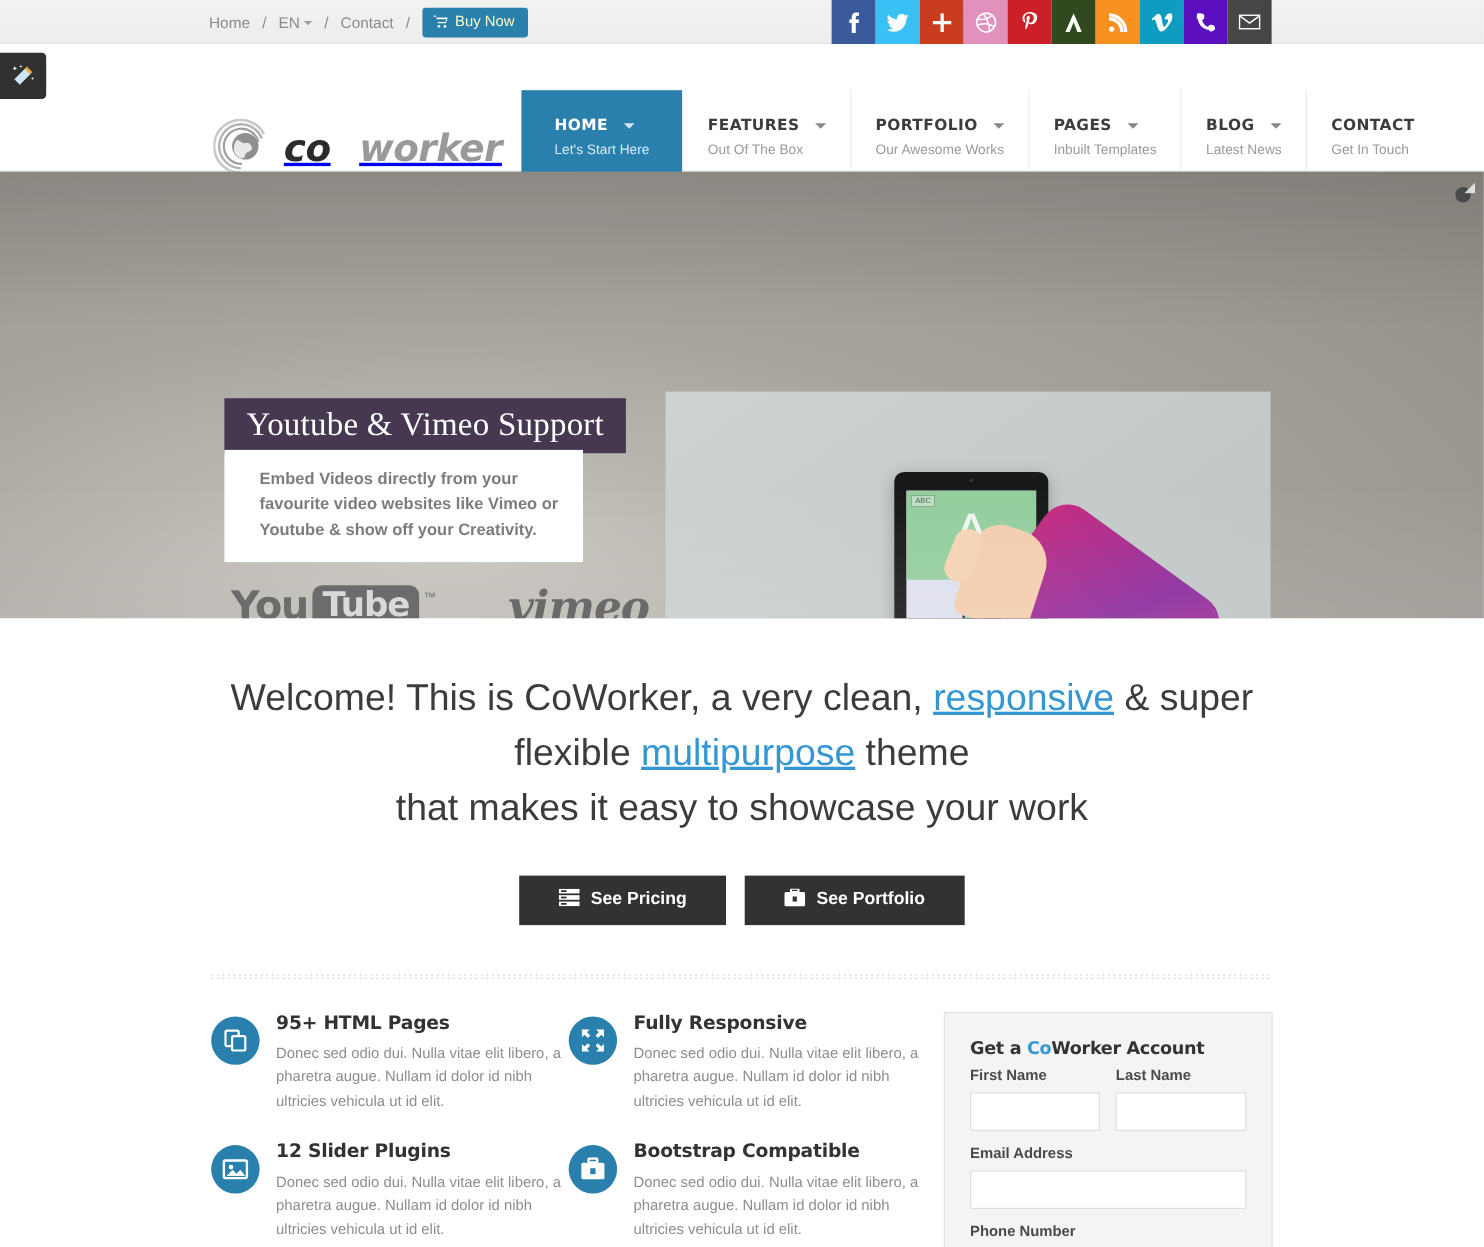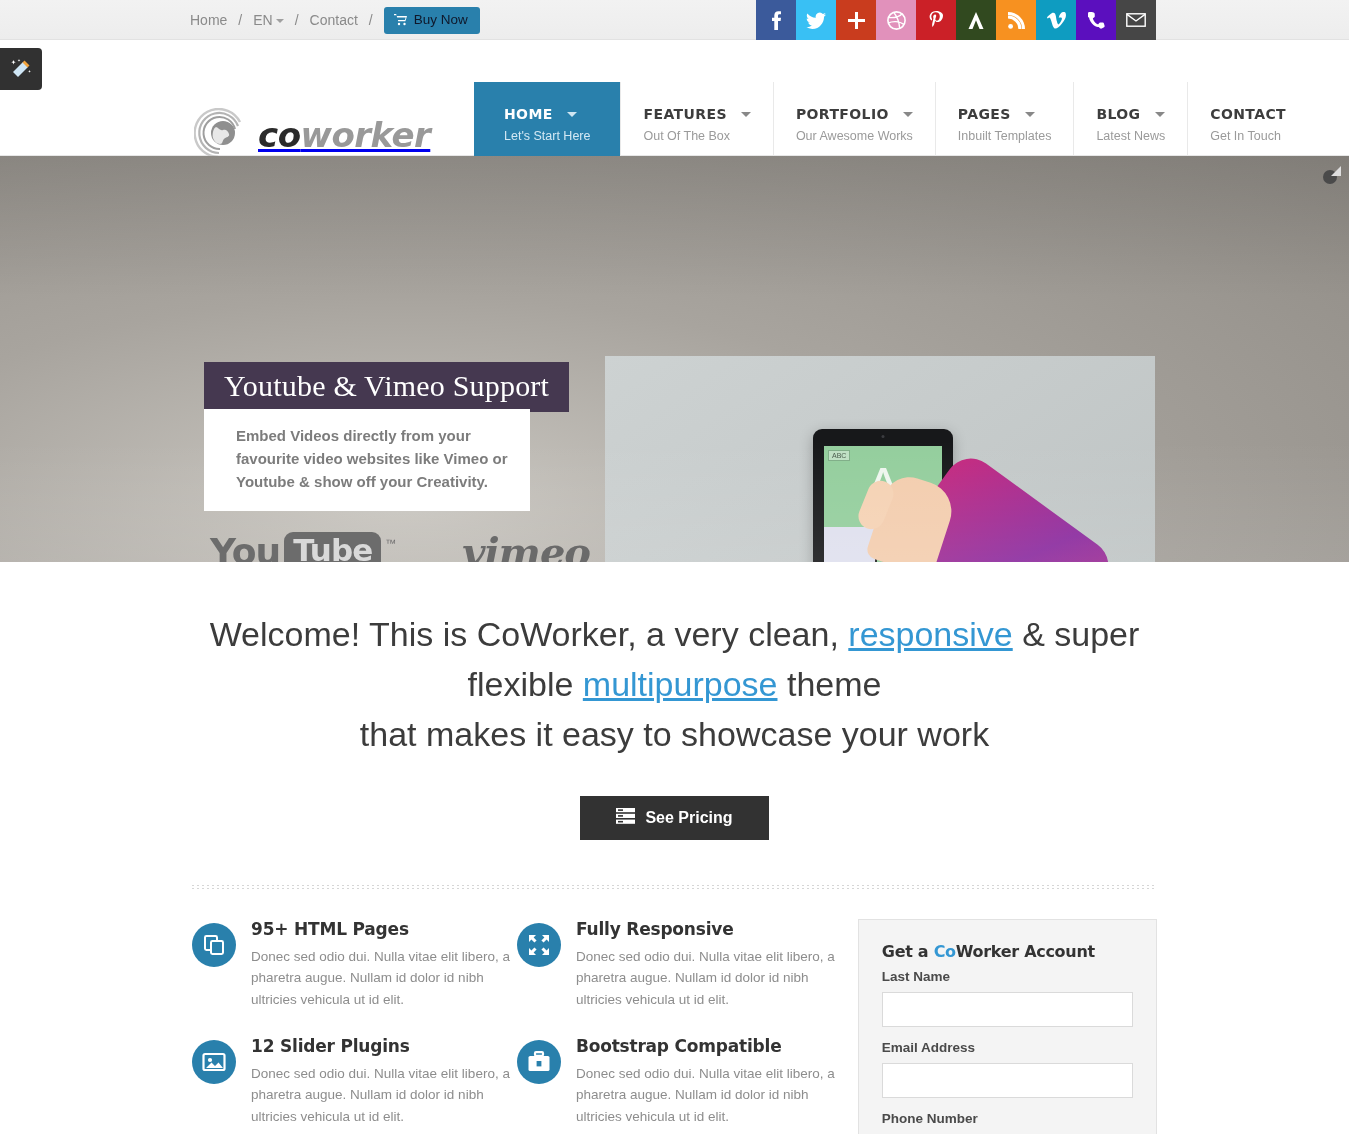--- a/index.html
+++ b/index.html
@@ -26,21 +26,21 @@
     font-family: "Liberation Sans", sans-serif;
   }
   .crumbs .sep { margin: 0 11px; color: #c2c2c2; }
   .crumbs .lang { display: inline-flex; align-items: center; gap: 3px; }
   .caret-sm {
     width: 0; height: 0; border-left: 4px solid transparent;
     border-right: 4px solid transparent; border-top: 4px solid #a0a0a0;
     display: inline-block; margin-top: 2px;
   }
   .buynow {
-    background: #2980ac; color: #0f172a; font-size: 13.5px;
+    background: #2980ac; color: #fef9c3; font-size: 13.5px;
     padding: 6px 12px 6px 10px; border-radius: 3px; border: none;
     display: inline-flex; align-items: center; gap: 6px; cursor: pointer;
     font-family: "Liberation Sans", sans-serif; line-height: 1;
   }
   .buynow .cart { font-size: 13px; }
 
   .social {
     position: absolute; right: 193px; top: 0; display: flex; height: 40px;
   }
   .social .s {
@@ -65,21 +65,21 @@
   .logo {
     position: absolute; left: 194px; top: 68px;
     display: flex; align-items: center; gap: 10px;
   }
   .logo-mark { width: 54px; height: 54px; }
   .logo-text {
     font-size: 34px; font-weight: bold; font-style: italic;
     letter-spacing: -0.5px; font-family: "DejaVu Sans", sans-serif;
   }
   .logo-text .co { color: #2b2b2b; }
-  .logo-text .rest { color: #999; font-weight: bold; }
+  .logo-text .rest { color: #999; font-weight: bold; margin-left: 26px; }
 
   nav.mainnav {
     position: absolute; left: 474px; top: 42px; display: flex; height: 116px;
   }
   .nav-item {
     position: relative; padding: 24px 22px 0 22px; cursor: pointer;
     border-left: 1px solid #e9e9e9; min-width: 0; text-align: left;
   }
   .nav-item:first-child { border-left: none; }
   .nav-item.active {
@@ -440,20 +440,30 @@
               <rect x="0" y="0" width="19" height="4.2" fill="#fff"></rect>
               <rect x="0" y="5.8" width="19" height="4.2" fill="#fff"></rect>
               <rect x="0" y="11.6" width="19" height="4.2" fill="#fff"></rect>
               <rect x="2" y="1.3" width="5" height="1.6" fill="#323232"></rect>
               <rect x="2" y="7.1" width="5" height="1.6" fill="#323232"></rect>
               <rect x="2" y="12.9" width="5" height="1.6" fill="#323232"></rect>
             </svg>
         </span>
         <span>See Pricing</span>
       </button>
+      <button class="cta">
+        <span>
+          <svg width="19" height="16" viewBox="0 0 19 16">
+              <rect x="6" y="0" width="7" height="3" rx="1" fill="none" stroke="#fff" stroke-width="1.8"></rect>
+              <rect x="0" y="3" width="19" height="13" rx="1.5" fill="#fff"></rect>
+              <rect x="7.6" y="7" width="3.8" height="4.6" fill="#323232"></rect>
+            </svg>
+        </span>
+        <span>See Portfolio</span>
+      </button>
     </div>
 
     <div class="divider"></div>
   </section>
 
   <section class="lower">
 
     <div class="feat-col">
       <div class="feat">
         <div class="feat-icon">
@@ -525,20 +535,24 @@
 
         </div>
       </div>
     </div>
 
     <div class="signup">
       <h3><span>Get a </span><span class="hl">Co</span><span>Worker Account</span></h3>
 
       <div class="frow">
         <div class="fgroup">
+          <label class="flabel">First Name</label>
+          <input class="finput" type="text" placeholder="" style="">
+        </div>
+        <div class="fgroup">
           <label class="flabel">Last Name</label>
           <input class="finput" type="text" placeholder="" style="">
         </div>
       </div>
 
       <div class="fgroup">
         <label class="flabel">Email Address</label>
         <input class="finput" type="email" placeholder="" style="">
       </div>
 

